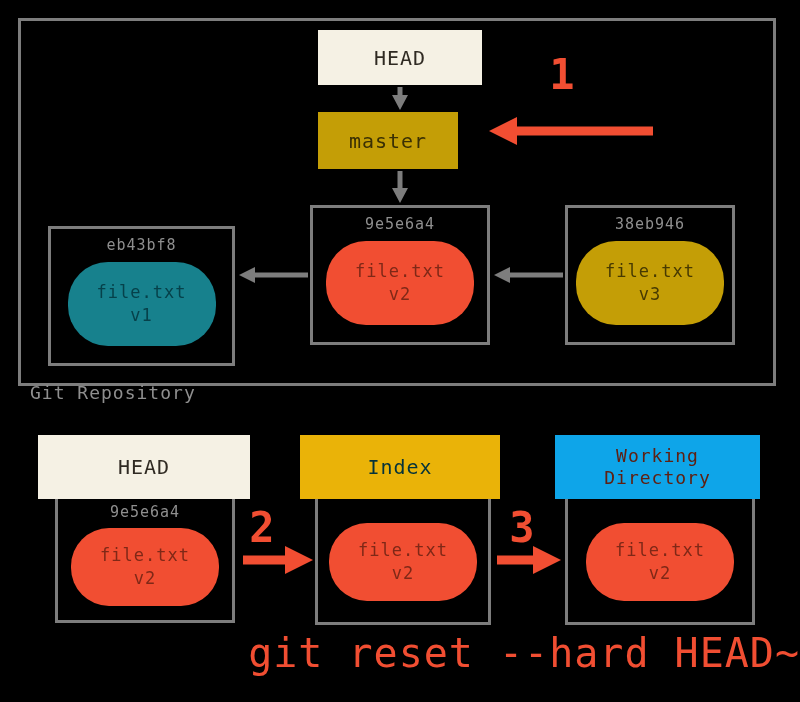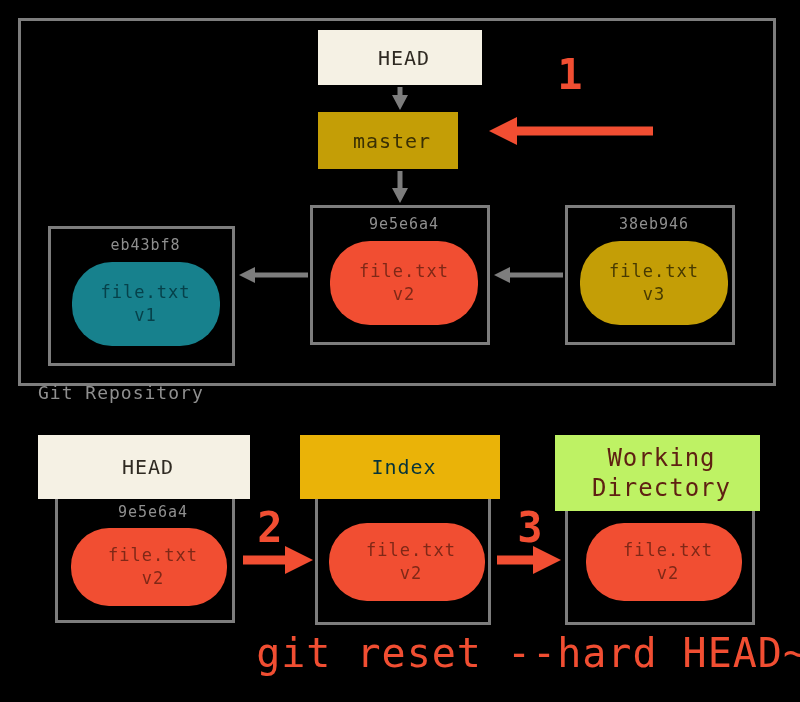--- a/index.html
+++ b/index.html
@@ -8,21 +8,21 @@
     background: #000000;
   }
   #canvas {
     position: relative;
     width: 800px;
     height: 702px;
     background: #000000;
     overflow: hidden;
     font-family: "DejaVu Sans Mono", "Liberation Mono", monospace;
   }
-  .abs { position: absolute; padding-left: 8px; }
+  .abs { position: absolute; }
 
   
   .repo-box {
     left: 18px; top: 18px; width: 758px; height: 368px;
     border: 3px solid #7d7d7d;
     box-sizing: border-box;
   }
   .repo-label {
     left: 30px; top: 382px;
     color: #8f8f8f;
@@ -98,21 +98,21 @@
   .hdr-box {
     box-sizing: border-box;
     display: flex; align-items: center; justify-content: center;
     text-align: center;
     font-size: 20px;
     letter-spacing: 1px;
   }
   .hdr-label { white-space: pre-line; line-height: 1.25; }
   .hdr-head    { left: 38px;  top: 435px; width: 212px; height: 64px; background: #f5f1e4; color: #2f2a22; }
   .hdr-index   { left: 300px; top: 435px; width: 200px; height: 64px; background: #eab308; color: #05333a; }
-  .hdr-working { left: 555px; top: 435px; width: 205px; height: 76px; background: #bef264; color: #5f2012; font-size: 24px; }
+  .hdr-working { left: 555px; top: 435px; width: 205px; height: 64px; background: #0ea5e9; color: #5f2012; font-size: 18px; }
   .tree-blob {
     width: 148px; height: 78px;
     border-radius: 38px;
     background: #f14e32; color: #7f2817;
     display: flex; flex-direction: column;
     align-items: center; justify-content: center;
     font-size: 17px; line-height: 1.35; letter-spacing: 1px;
   }
   .tblob-1 { left: 71px;  top: 528px; }
   .tblob-2 { left: 329px; top: 523px; }

